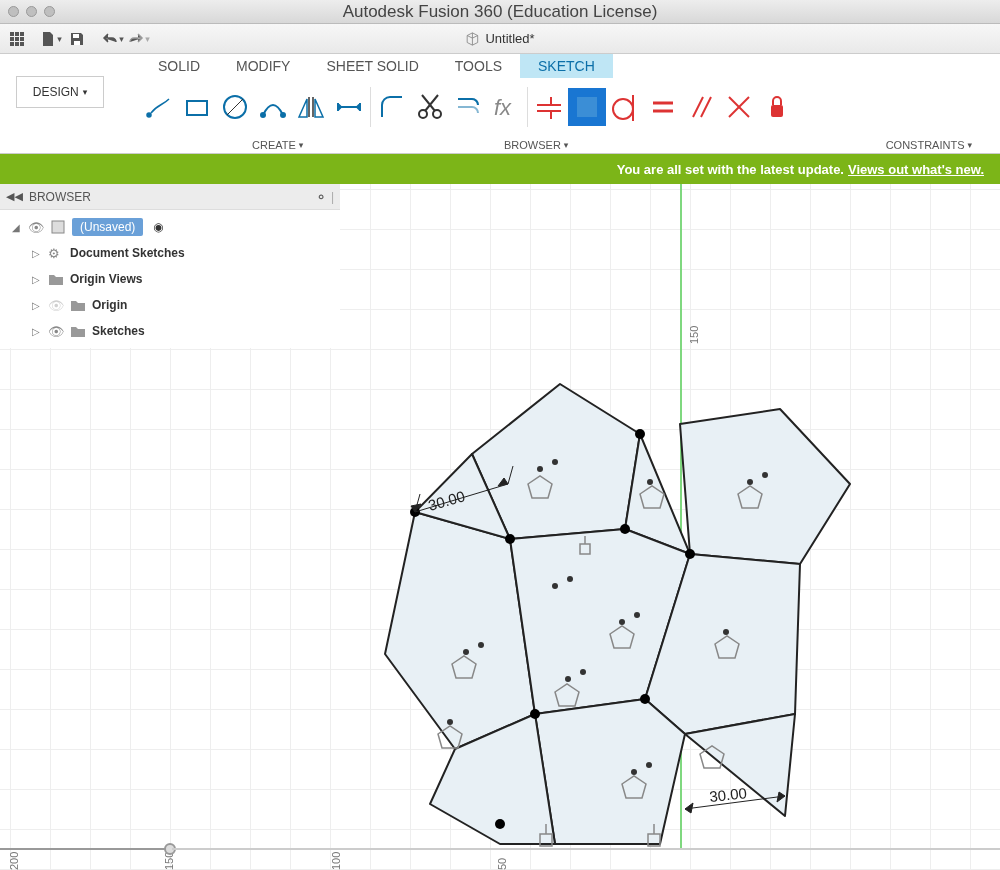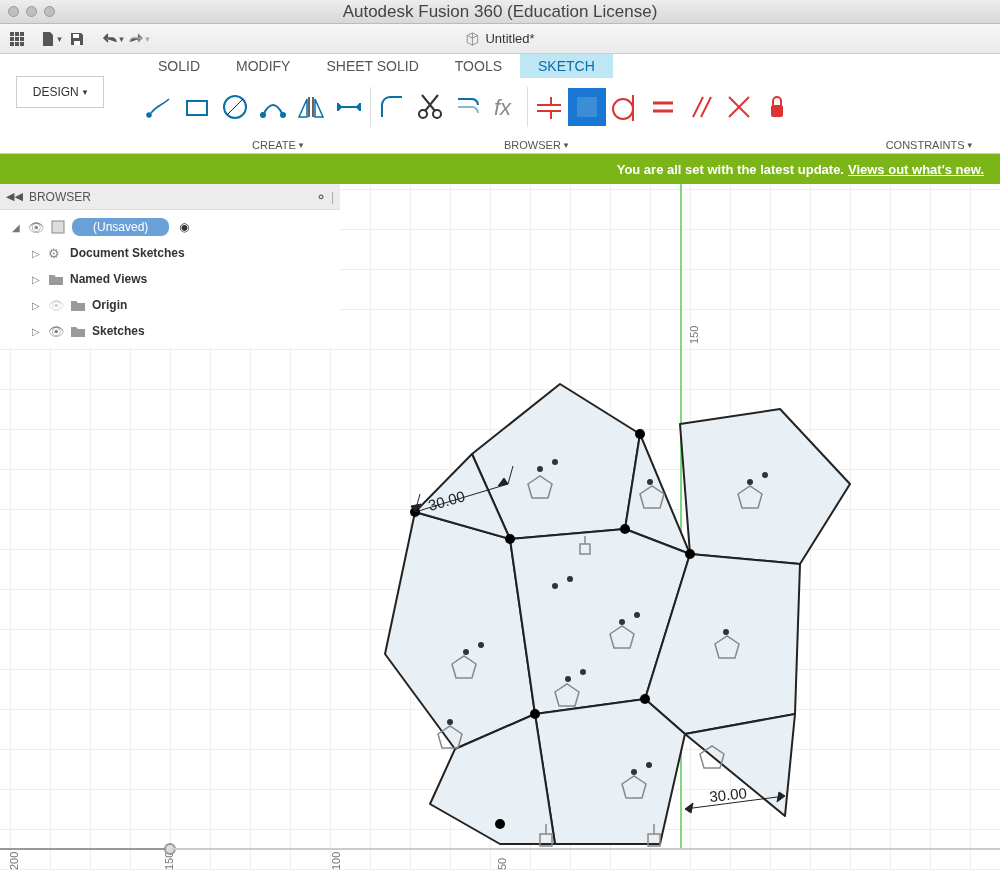--- a/index.html
+++ b/index.html
@@ -42,21 +42,21 @@
 
 .browser-panel { position:absolute; top:0; left:0; width:340px; background:#fff; }
 .browser-head { background:#ececec; height:26px; display:flex; align-items:center; padding:0 6px; font-size:12px; color:#555; border-bottom:1px solid #ddd;}
 .browser-head .sp { flex:1;}
 .browser-body { padding:4px 0;}
 .tree-row { display:flex; align-items:center; height:26px; font-size:12px; color:#333; padding-left:12px; gap:6px; cursor:pointer;}
 .tree-row.root { }
 .tree-row .tri { width:10px; font-size:10px; color:#777;}
 .tree-row .eye { width:16px; font-size:13px; color:#888;}
 .tree-row .ico { width:16px; height:16px; display:flex; align-items:center; justify-content:center;}
-.tree-row.unsaved .lbl { background:#6aa0d8; color:#fff; padding:2px 21px; border-radius:8px;}
+.tree-row.unsaved .lbl { background:#6aa0d8; color:#fff; padding:2px 8px; border-radius:2px;}
 .child { padding-left:32px;}
 
 .canvas-svg { position:absolute; inset:0; }
 .tick-label { position:absolute; font-size:11px; color:#777; transform:rotate(-90deg); transform-origin:left top;}
 
 </style>
 </head>
 <body>
 
 <div class="titlebar">
@@ -389,21 +389,21 @@
         <span class="eye">⚙</span>
         <span style="font-weight:bold">Document Sketches</span>
       </div>
       <div class="tree-row child">
         <span class="tri">▷</span>
         <span class="ico">
             <svg width="14" height="12" viewBox="0 0 14 12">
               <path d="M0 2h5l2 2h7v8H0z" fill="#999"></path>
             </svg>
           </span>
-        <span style="font-weight:bold">Named Views</span>
+        <span style="font-weight:bold">Origin Views</span>
       </div>
       <div class="tree-row child">
         <span class="tri">▷</span>
         <span class="eye" style="opacity:.4">👁</span>
         <span class="ico">
             <svg width="14" height="12" viewBox="0 0 14 12">
               <path d="M0 2h5l2 2h7v8H0z" fill="#999"></path>
             </svg>
           </span>
         <span style="font-weight:bold">Origin</span>

